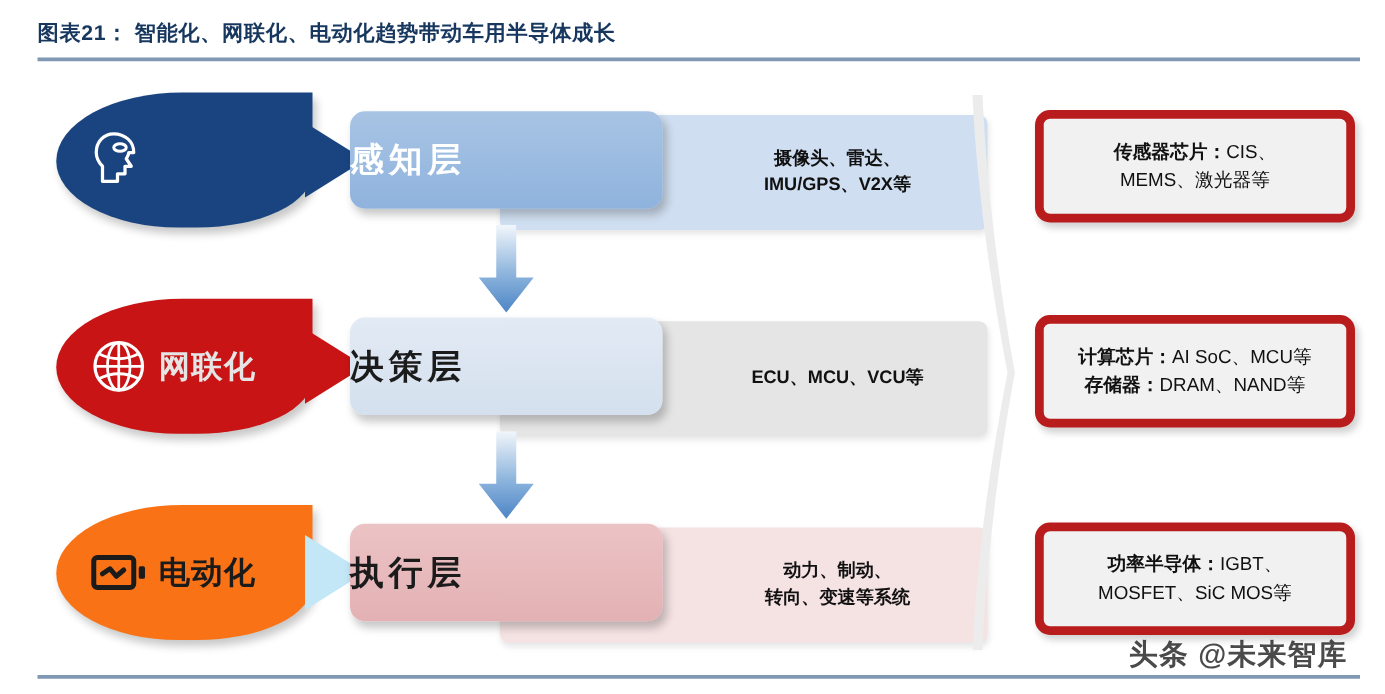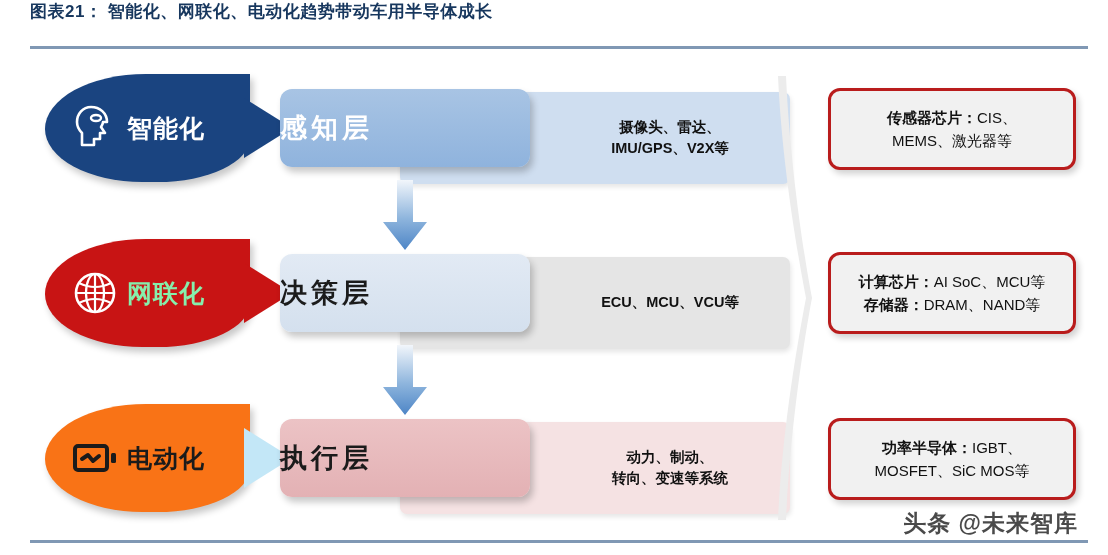--- a/index.html
+++ b/index.html
@@ -12,21 +12,21 @@
     height: 555px;
     position: relative;
     font-family: "Liberation Sans", "DejaVu Sans", sans-serif;
     overflow: hidden;
   }
 
   
   #figure-title {
     position: absolute;
     left: 30px;
-    top: 0;
+    top: 15px;
     font-size: 17px;
     font-weight: bold;
     color: #17375e;
     letter-spacing: 0.5px;
     white-space: nowrap;
   }
   .rule {
     position: absolute;
     left: 30px;
     width: 1058px;
@@ -85,21 +85,21 @@
     white-space: nowrap;
     letter-spacing: 1px;
   }
 
   #td-intelligent { top: 22px;  background: #1a4480; }
   #td-intelligent .tip { border-left: 48px solid #1a4480; }
   #td-intelligent .td-label { color: #ffffff; }
 
   #td-connected  { top: 187px; background: #c81414; }
   #td-connected .tip { border-left: 48px solid #c81414; }
-  #td-connected .td-label { color: #86efac; }
+  #td-connected .td-label { color: #e5e5e5; }
 
   #td-electric   { top: 352px; background: #f97316; }
   #td-electric .tip { border-left: 48px solid #c3e7f7; }
   #td-electric .td-label { color: #1b1b1b; }
 
   
   .layer-ext {
     position: absolute;
     left: 400px;
     width: 390px;
@@ -168,21 +168,21 @@
     height: 444px;
   }
 
   
   .chip-box {
     position: absolute;
     left: 828px;
     width: 242px;
     border-radius: 12px;
     background: #f1f1f1;
-    border: 3px solid #b91c1c;
+    border: 7px solid #b91c1c;
     box-shadow: 3px 4px 6px rgba(0,0,0,0.18);
     display: flex;
     align-items: center;
     justify-content: center;
     text-align: center;
   }
   .chip-text {
     font-size: 15px;
     color: #111111;
     line-height: 1.55;
@@ -216,21 +216,20 @@
 <div id="diagram">
 
   <div class="teardrop" id="td-intelligent">
     <span class="tip"></span>
     <span class="td-icon">
       <svg viewBox="0 0 48 52" width="48" height="52">
         <path d="M36 20c0-9-7.2-15-16-15C12 5 6 11.5 6 20c0 5 2 8 5 11v12h12v-6h6v-6h5l-4-6c1-2 2-3 2-5z" fill="none" stroke="#ffffff" stroke-width="2.6" stroke-linejoin="round"></path>
         <ellipse cx="25" cy="16" rx="5" ry="3" fill="none" stroke="#ffffff" stroke-width="2.4"></ellipse>
       </svg>
     </span>
-    <span class="td-label">智能化</span>
   </div>
 
   <div class="teardrop" id="td-connected">
     <span class="tip"></span>
     <span class="td-icon">
       <svg viewBox="0 0 48 52" width="48" height="52">
         <circle cx="24" cy="26" r="19" fill="none" stroke="#ffffff" stroke-width="2.6"></circle>
         <ellipse cx="24" cy="26" rx="9" ry="19" fill="none" stroke="#ffffff" stroke-width="2.2"></ellipse>
         <line x1="5" y1="26" x2="43" y2="26" stroke="#ffffff" stroke-width="2.2"></line>
         <line x1="24" y1="7" x2="24" y2="45" stroke="#ffffff" stroke-width="2.2"></line>

